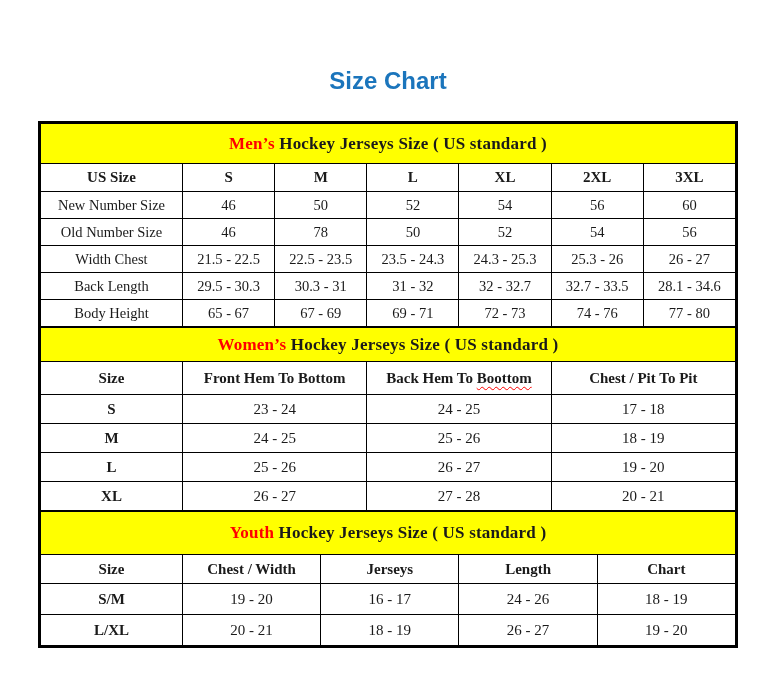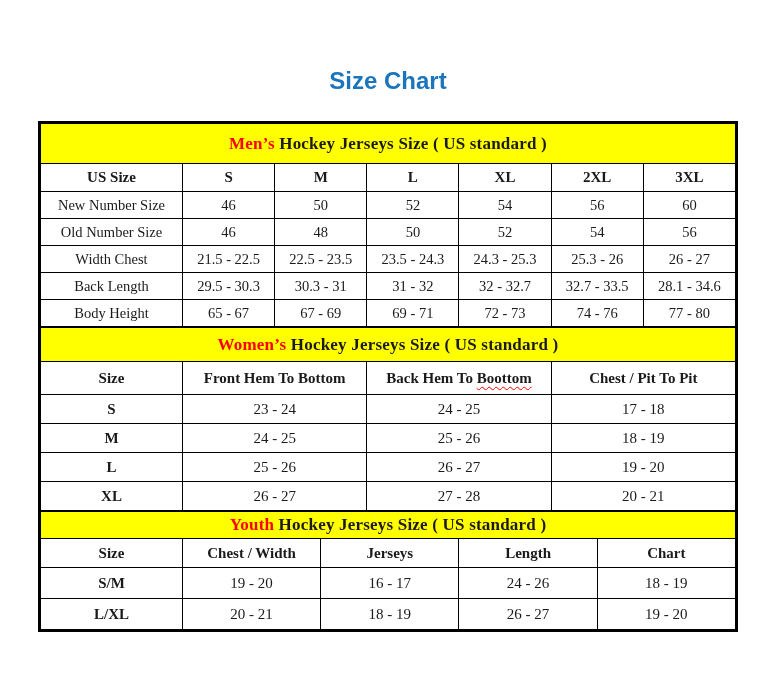--- a/index.html
+++ b/index.html
@@ -39,21 +39,21 @@
   }
   
   tr.band td {
     background: #ffff00;
     font-weight: bold;
     font-size: 17px;
     letter-spacing: 0.2px;
   }
   tr.band-tall { height: 40px; }
   tr.band-mid  { height: 34px; }
-  tr.band-low  { height: 27px; }
+  tr.band-low  { height: 43px; }
   .band-highlight { color: #ff0000; }
   
   tr.cols th { font-weight: bold; }
   table.mens  tr.cols { height: 28px; }
   table.women tr.cols { height: 33px; }
   table.youth tr.cols { height: 29px; }
   
   table.mens  tr.data { height: 27px; }
   table.women tr.data { height: 29px; }
   table.youth tr.data { height: 31px; }
@@ -103,21 +103,21 @@
       <td class="val">46</td>
       <td class="val">50</td>
       <td class="val">52</td>
       <td class="val">54</td>
       <td class="val">56</td>
       <td class="val">60</td>
     </tr>
     <tr class="data">
       <td class="rowlabel">Old Number Size</td>
       <td class="val">46</td>
-      <td class="val">48</td>
+      <td class="val">78</td>
       <td class="val">50</td>
       <td class="val">52</td>
       <td class="val">54</td>
       <td class="val">56</td>
     </tr>
     <tr class="data">
       <td class="rowlabel">Width Chest</td>
       <td class="val">21.5 - 22.5</td>
       <td class="val">22.5 - 23.5</td>
       <td class="val">23.5 - 24.3</td>

